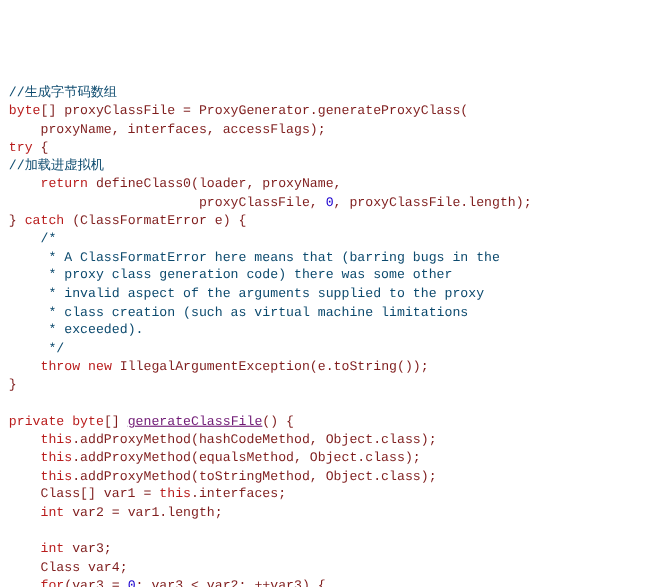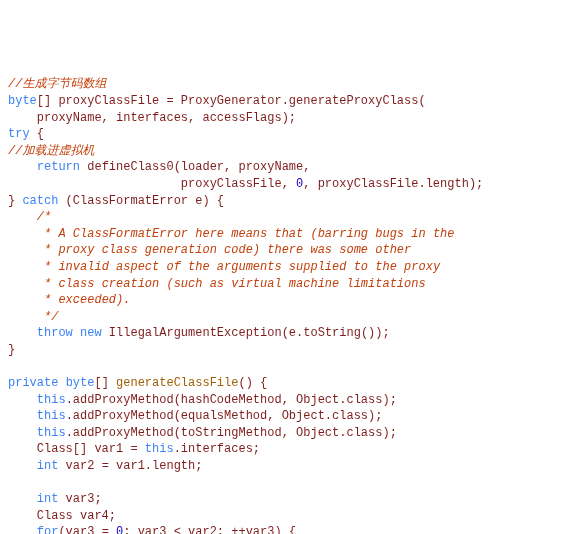--- a/index.html
+++ b/index.html
@@ -8,23 +8,23 @@
     background: #ffffff;
     font-family: Consolas, Monaco, 'Courier New', monospace;
     font-size: 12px;
     line-height: 16.6px;
     color: #333333;
     white-space: pre;
     position: relative;
     width: 586px;
     box-sizing: border-box;
   }
-  .kw { color: #3b82f6; }      
-  .cm { color: #c2410c; font-style: italic; }      
-  .fn { color: #a16207; }      
+  .kw { color: #b91c1c; }      
+  .cm { color: #0c4a6e; }      
+  .fn { color: #701a75; text-decoration: underline; }      
   .num { color: #1c00cf; }     
   .pl { color: #7f1d1d; }
   .line { display: block; min-height: 16.6px; }
 </style>
 </head>
 <body>
 
 
 
 <div id="code"><span class="line"><span class="cm">//生成字节码数组</span></span><span class="line"><span class="kw">byte</span><span class="pl">[] proxyClassFile = ProxyGenerator.generateProxyClass(</span></span><span class="line"><span class="pl">    proxyName, interfaces, accessFlags);</span></span><span class="line"><span class="kw">try</span><span class="pl"> {</span></span><span class="line"><span class="cm">//加载进虚拟机</span></span><span class="line"><span class="pl">    </span><span class="kw">return</span><span class="pl"> defineClass0(loader, proxyName,</span></span><span class="line"><span class="pl">                        proxyClassFile, </span><span class="num">0</span><span class="pl">, proxyClassFile.length);</span></span><span class="line"><span class="pl">} </span><span class="kw">catch</span><span class="pl"> (ClassFormatError e) {</span></span><span class="line"><span class="pl">    </span><span class="cm">/*</span></span><span class="line"><span class="pl">     </span><span class="cm">* A ClassFormatError here means that (barring bugs in the</span></span><span class="line"><span class="pl">     </span><span class="cm">* proxy class generation code) there was some other</span></span><span class="line"><span class="pl">     </span><span class="cm">* invalid aspect of the arguments supplied to the proxy</span></span><span class="line"><span class="pl">     </span><span class="cm">* class creation (such as virtual machine limitations</span></span><span class="line"><span class="pl">     </span><span class="cm">* exceeded).</span></span><span class="line"><span class="pl">     </span><span class="cm">*/</span></span><span class="line"><span class="pl">    </span><span class="kw">throw</span><span class="pl"> </span><span class="kw">new</span><span class="pl"> IllegalArgumentException(e.toString());</span></span><span class="line"><span class="pl">}</span></span><span class="line">&nbsp;</span><span class="line"><span class="kw">private</span><span class="pl"> </span><span class="kw">byte</span><span class="pl">[] </span><span class="fn">generateClassFile</span><span class="pl">() {</span></span><span class="line"><span class="pl">    </span><span class="kw">this</span><span class="pl">.addProxyMethod(hashCodeMethod, Object.class);</span></span><span class="line"><span class="pl">    </span><span class="kw">this</span><span class="pl">.addProxyMethod(equalsMethod, Object.class);</span></span><span class="line"><span class="pl">    </span><span class="kw">this</span><span class="pl">.addProxyMethod(toStringMethod, Object.class);</span></span><span class="line"><span class="pl">    Class[] var1 = </span><span class="kw">this</span><span class="pl">.interfaces;</span></span><span class="line"><span class="pl">    </span><span class="kw">int</span><span class="pl"> var2 = var1.length;</span></span><span class="line">&nbsp;</span><span class="line"><span class="pl">    </span><span class="kw">int</span><span class="pl"> var3;</span></span><span class="line"><span class="pl">    Class var4;</span></span><span class="line"><span class="pl">    </span><span class="kw">for</span><span class="pl">(var3 = </span><span class="num">0</span><span class="pl">; var3 &lt; var2; ++var3) {</span></span></div>

